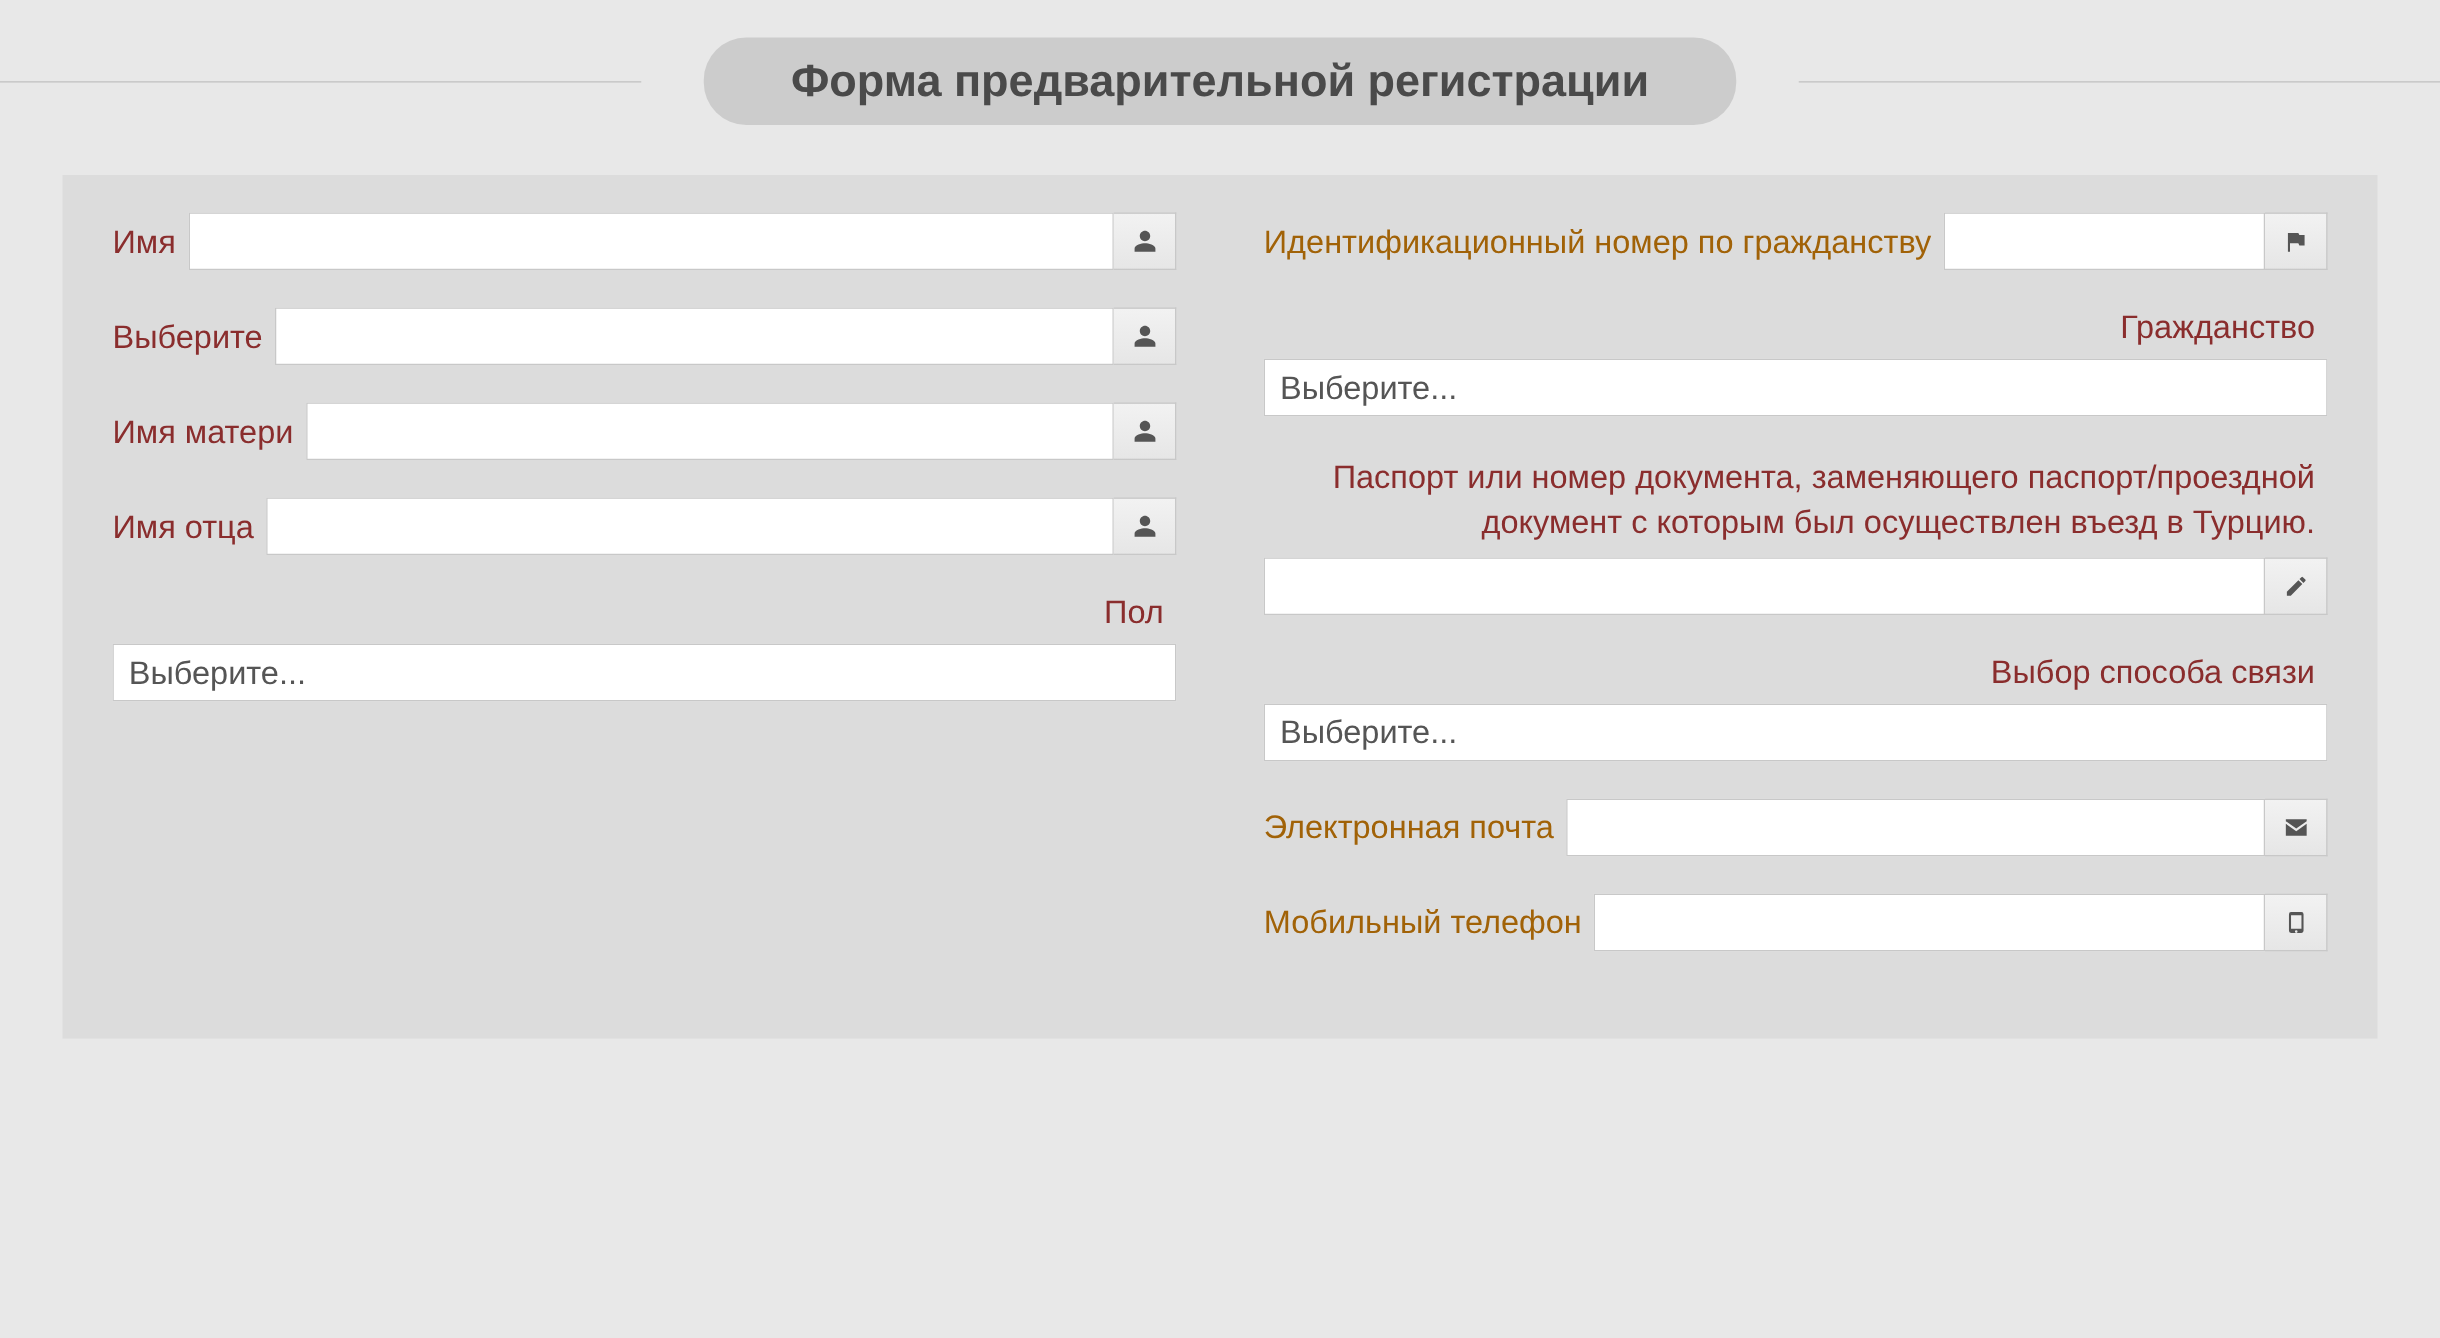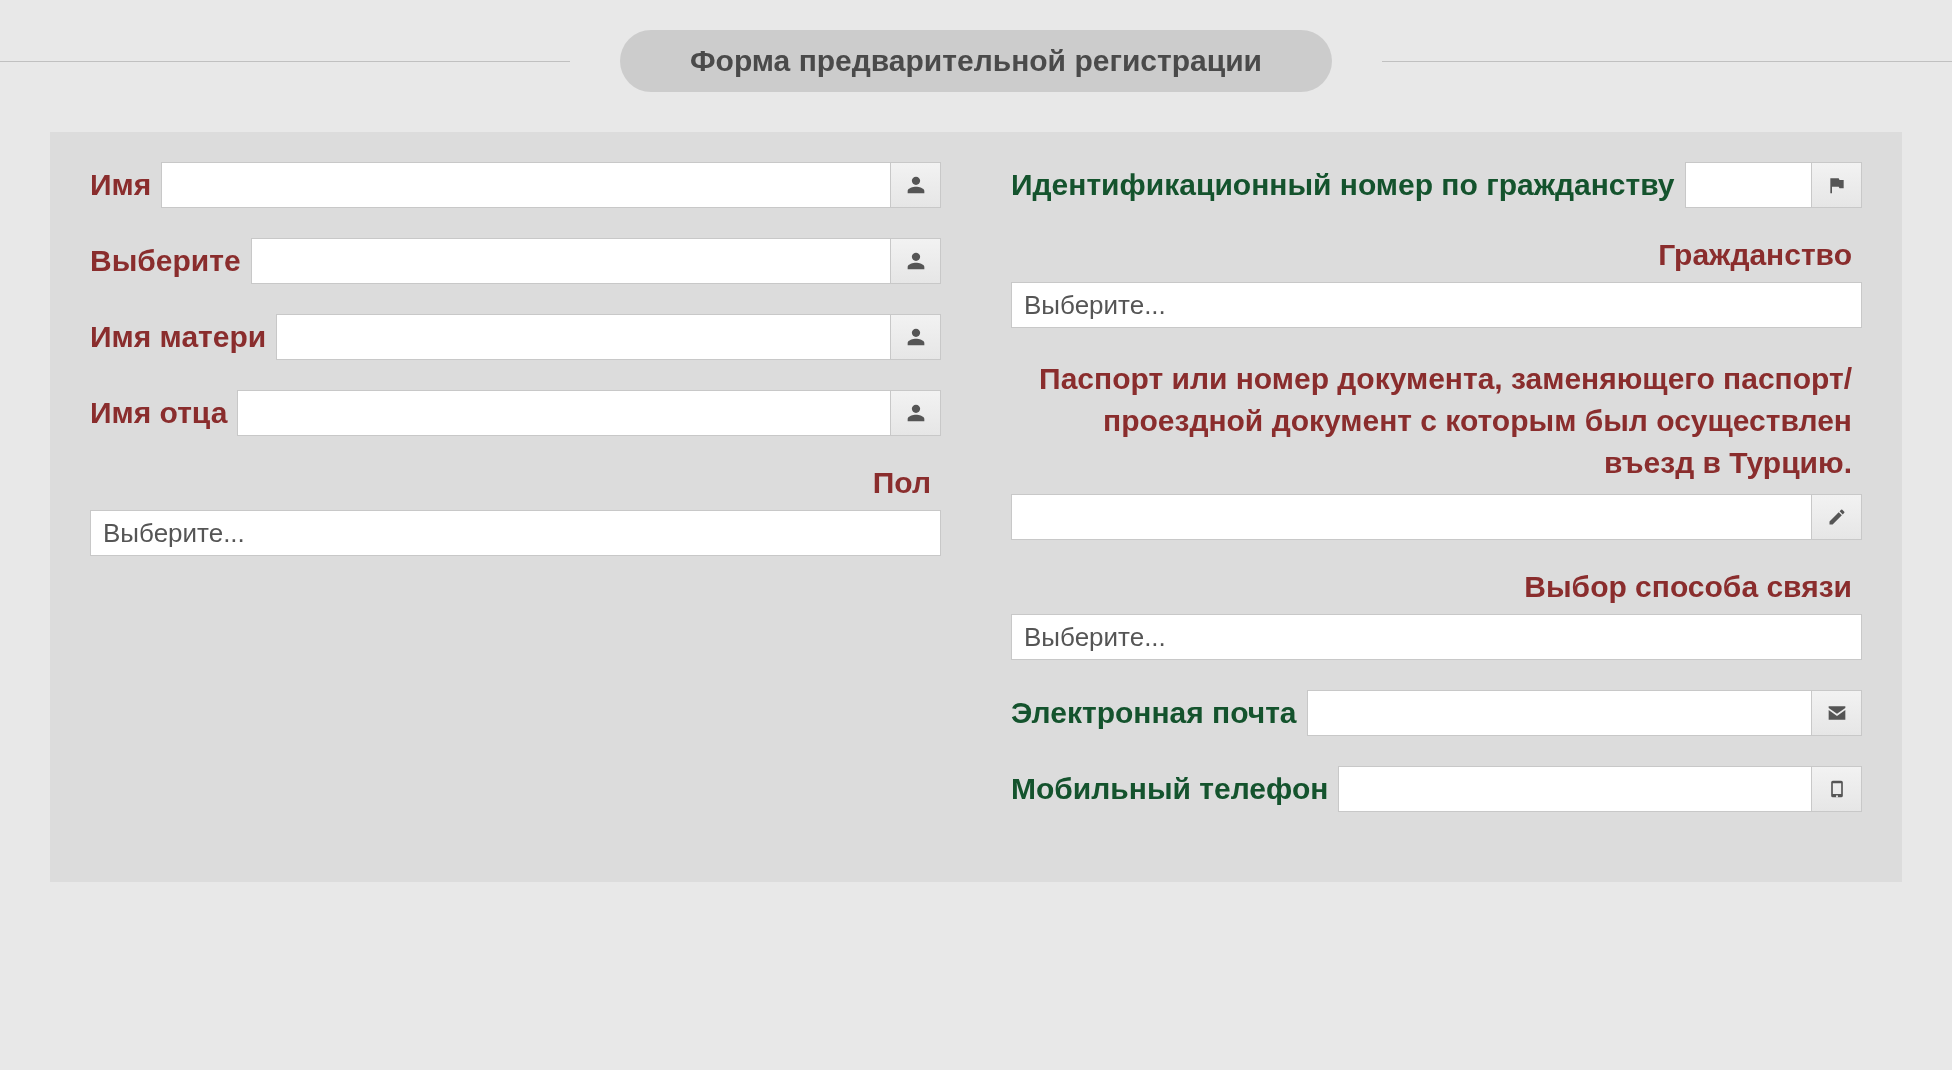--- a/index.html
+++ b/index.html
@@ -22,21 +22,21 @@
   .header-line {
     flex: 1;
     height: 1px;
     background: #c0c0c0;
   }
   .header-pill {
     background: #cccccc;
     border-radius: 34px;
     padding: 14px 70px;
     color: #4a4a4a;
-    font-size: 30px;
+    font-size: 36px;
     font-weight: 600;
     text-align: center;
     margin: 0 50px;
   }
   .panel {
     background: #dcdcdc;
     margin: 0 50px;
     padding: 30px 40px 40px;
     display: flex;
     gap: 70px;
@@ -48,27 +48,27 @@
     display: flex;
     align-items: center;
     margin-bottom: 30px;
     flex-wrap: wrap;
   }
   .form-group.stacked {
     display: block;
   }
   .form-label {
     color: #8a2d2d;
-    font-weight: bold;
-    font-size: 30px;
+    font-weight: normal;
+    font-size: 26px;
     margin-right: 10px;
     white-space: normal;
   }
   .form-label.dark {
-    color: #14532d;
+    color: #a16207;
   }
   .form-label.block {
     display: block;
     margin-bottom: 10px;
     text-align: right;
     line-height: 1.4;
   }
   .form-label.block-left {
     display: block;
     margin-bottom: 10px;

